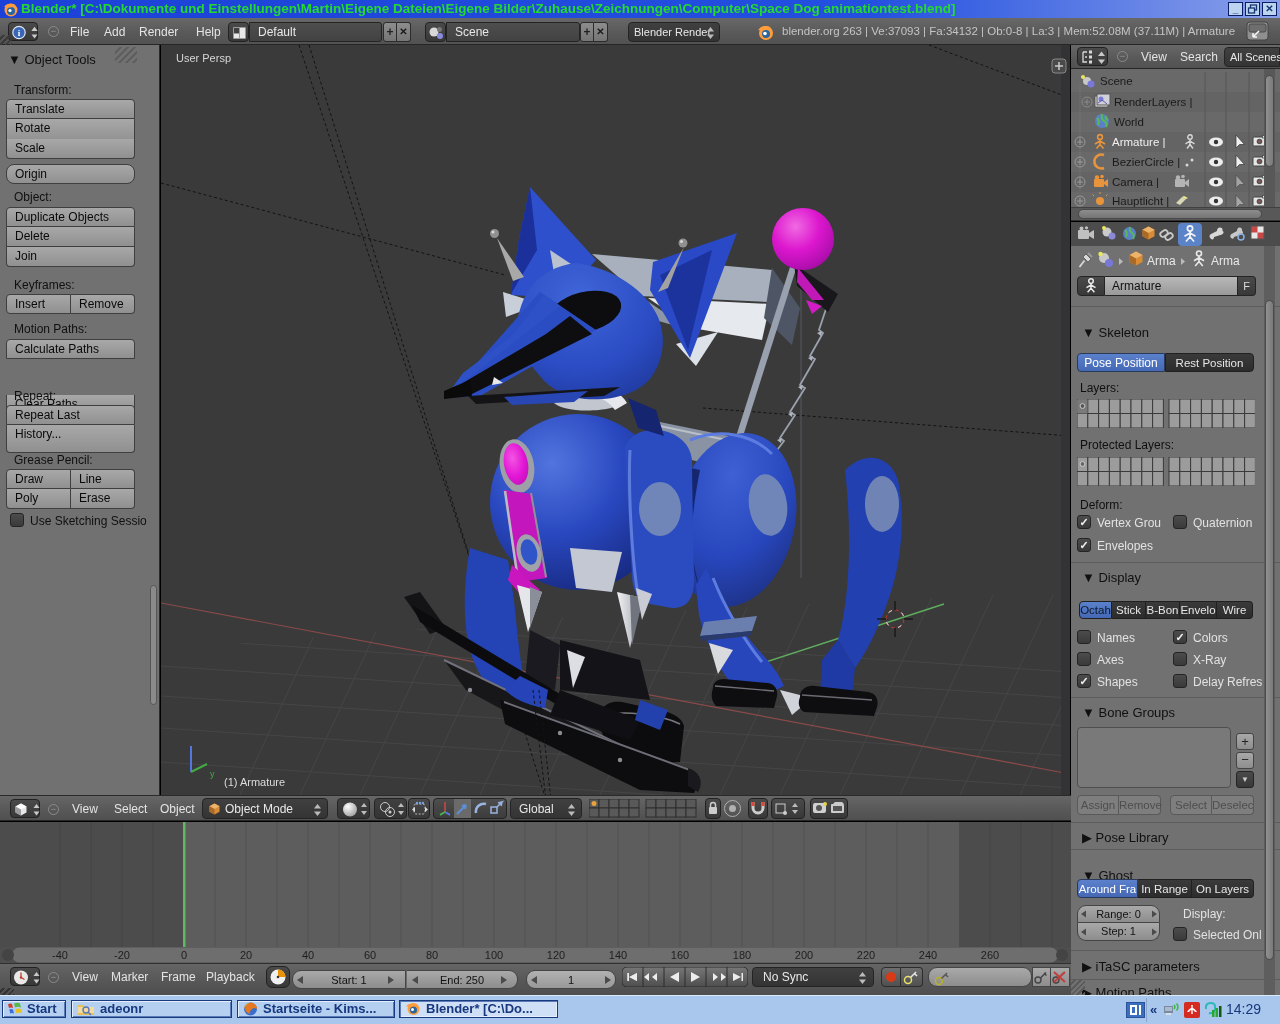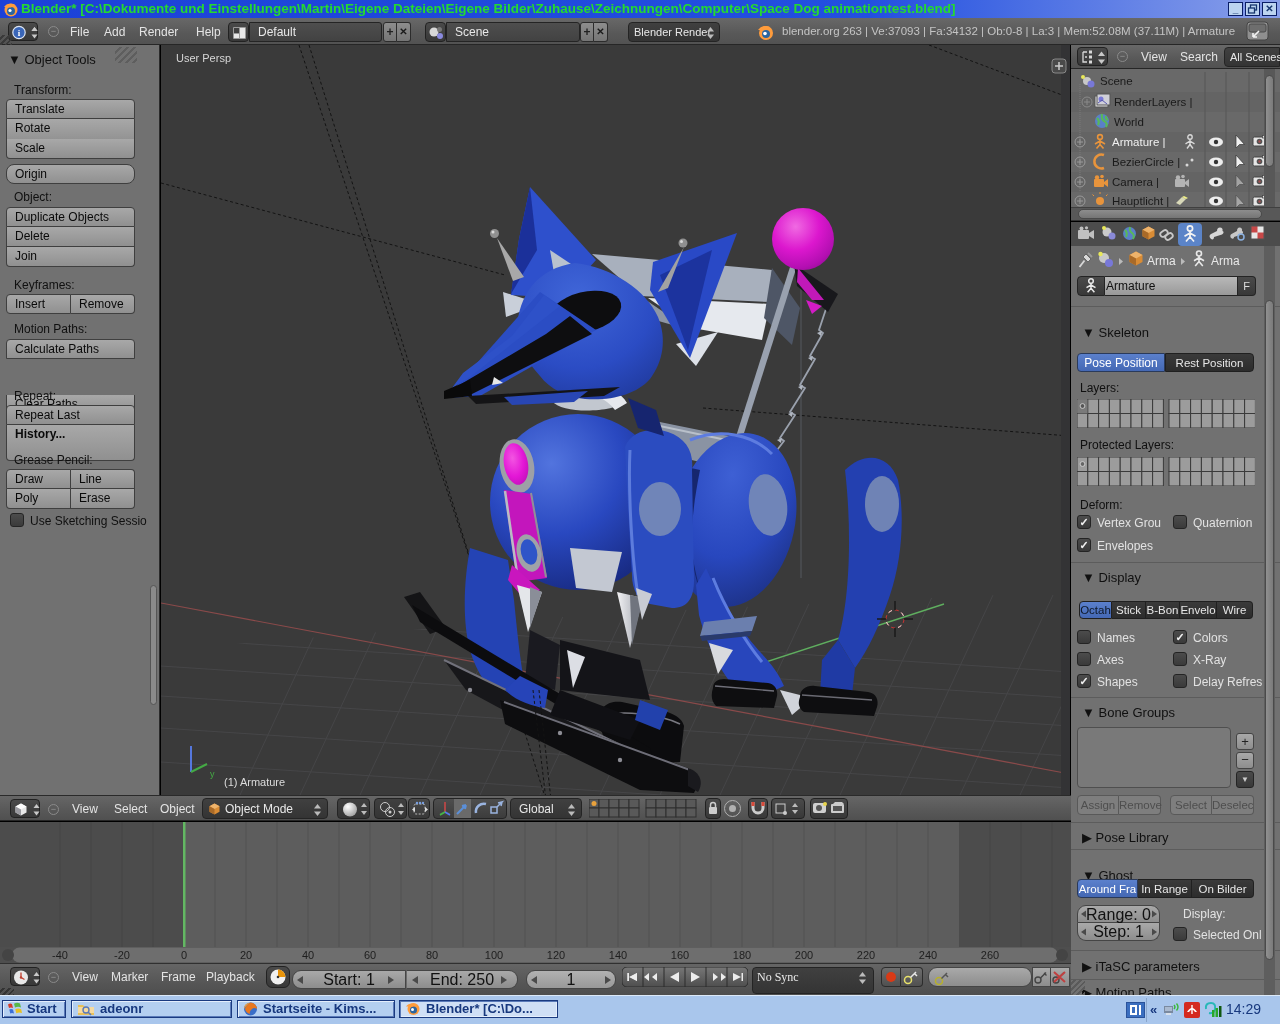--- a/index.html
+++ b/index.html
@@ -25,21 +25,21 @@
 .rleft{border-radius:4px 0 0 4px;}
 .rright{border-radius:0 4px 4px 0;}
 .chk{width:14px;height:14px;background:linear-gradient(#4c4c4c,#3a3a3a);border:1px solid #242424;border-radius:3px;color:#f0f0f0;font-size:11px;line-height:12px;text-align:center;font-weight:bold;}
 
 #outliner{left:1071px;top:45px;width:209px;height:162px;background:#696969;}
 #hscroll{left:1071px;top:207px;width:209px;height:14px;background:#585858;border-top:1px solid #404040;border-bottom:1px solid #333;}
 #ptabs{left:1071px;top:222px;width:209px;height:24px;background:#4c4c4c;border-bottom:1px solid #2e2e2e;}
 #props{left:1071px;top:246px;width:209px;height:749px;background:#717171;}
 .wlab{color:#e2e2e2;font-size:12px;white-space:nowrap;}
 .sep{height:1px;background:#5c5c5c;}
-.pill{background:linear-gradient(#a9a9a9,#8d8d8d);border:1px solid #454545;border-radius:9px;color:#111;font-size:16px;text-align:center;}
+.pill{background:linear-gradient(#a9a9a9,#8d8d8d);border:1px solid #454545;border-radius:9px;color:#111;font-size:11px;text-align:center;}
 .seg{font-size:11.5px;text-align:center;color:#e6e6e6;background:linear-gradient(#3a3a3a,#2c2c2c);border:1px solid #202020;overflow:hidden;white-space:nowrap;}
 .segblue{background:linear-gradient(#5b80cc,#4468b4);color:#0e1828;}
 
 #v3dhead{left:0;top:795px;width:1071px;height:26px;background:linear-gradient(#666,#585858 60%,#505050);border-top:1px solid #2a2a2a;border-bottom:1px solid #262626;}
 #timeline{left:0;top:822px;width:1071px;height:125px;background:#5d5d5d;}
 #numstrip{left:0;top:947px;width:1071px;height:16px;background:#4e4e4e;}
 #tlhead{left:0;top:963px;width:1071px;height:32px;background:linear-gradient(#656565,#565656 60%,#4e4e4e);border-top:1px solid #303030;}
 
 #taskbar{left:0;top:995px;width:1280px;height:29px;background:#a9c6ec;border-top:1px solid #dce9f8;}
 .tbtn{top:1000px;height:18px;line-height:16px;background:#b4cff0;border:1px solid #1a3a80;box-shadow:inset 1px 1px 0 #e4eefc,inset -1px -1px 0 #5a7ab8;color:#17387e;font-weight:bold;font-size:13px;white-space:nowrap;overflow:hidden;}
@@ -124,21 +124,21 @@
 <div class="abs btn" style="left:6px;top:227px;width:129px;height:20px;border-top:none;">Delete</div>
 <div class="abs btn rbot" style="left:6px;top:247px;width:129px;height:20px;border-top:none;">Join</div>
 <div class="abs blab" style="left:14px;top:278px;">Keyframes:</div>
 <div class="abs btn rleft" style="left:6px;top:294px;width:65px;height:20px;">Insert</div>
 <div class="abs btn rright" style="left:71px;top:294px;width:64px;height:20px;border-left:none;">Remove</div>
 <div class="abs blab" style="left:14px;top:322px;">Motion Paths:</div>
 <div class="abs btn rtop" style="left:6px;top:339px;width:129px;height:20px;">Calculate Paths</div>
 <div class="abs btn rbot" style="left:6px;top:359px;width:129px;height:20px;border-top:none;margin-top:36px;">Clear Paths</div>
 <div class="abs blab" style="left:14px;top:389px;">Repeat:</div>
 <div class="abs btn rtop" style="left:6px;top:405px;width:129px;height:20px;">Repeat Last</div>
-<div class="abs btn rbot" style="left:6px;top:425px;width:129px;height:36px;border-top:none;font-weight:bold;">History...</div>
+<div class="abs btn rbot" style="left:6px;top:425px;width:129px;height:28px;border-top:none;">History...</div>
 <div class="abs blab" style="left:14px;top:453px;">Grease Pencil:</div>
 <div class="abs btn" style="left:6px;top:469px;width:65px;height:20px;border-radius:4px 0 0 0;">Draw</div>
 <div class="abs btn" style="left:71px;top:469px;width:64px;height:20px;border-left:none;border-radius:0 4px 0 0;">Line</div>
 <div class="abs btn" style="left:6px;top:489px;width:65px;height:20px;border-top:none;border-radius:0 0 0 4px;">Poly</div>
 <div class="abs btn" style="left:71px;top:489px;width:64px;height:20px;border-left:none;border-top:none;border-radius:0 0 4px 0;">Erase</div>
 <div class="abs chk" style="left:10px;top:513px;"></div>
 <div class="abs blab" style="left:30px;top:514px;">Use Sketching Sessio</div>
 <div class="abs" style="left:150px;top:585px;width:7px;height:120px;background:#8a8a8a;border-radius:4px;border:1px solid #555;"></div>
 
 <div class="abs" id="viewport" style="left:161px;top:45px;width:909px;height:750px;background:#3a3a3a;">
@@ -600,21 +600,21 @@
     </g>
 <text x="140" y="17" font-size="12" fill="#e8e8e8" font-family="Liberation Sans">Arma</text>
 </svg>
 
 <div class="abs" style="left:1077px;top:276px;width:28px;height:20px;background:linear-gradient(#4a4a4a,#383838);border:1px solid #242424;border-radius:4px 0 0 4px;"><svg width="26" height="18">
       <g transform="translate(6,1)" stroke="#e8e8e8" stroke-width="1.5" fill="none">
         <circle cx="7" cy="3" r="2.3"></circle>
         <path d="M7,5.3 v5 M7,7 l-4.5,2.7 M7,7 l4.5,2.7 M7,10.3 l-3.4,4 M7,10.3 l3.4,4"></path>
       </g>
     </svg></div>
-<div class="abs" style="left:1105px;top:276px;width:133px;height:20px;background:linear-gradient(#b8b8b8,#999);border:1px solid #242424;border-left:none;color:#111;font-size:12px;line-height:18px;padding-left:1px;">Armature</div>
+<div class="abs" style="left:1105px;top:276px;width:133px;height:20px;background:linear-gradient(#b8b8b8,#999);border:1px solid #242424;border-left:none;color:#111;font-size:12px;line-height:18px;padding-left:7px;">Armature</div>
 <div class="abs" style="left:1238px;top:276px;width:18px;height:20px;background:linear-gradient(#4a4a4a,#383838);border:1px solid #242424;border-left:none;border-radius:0 4px 4px 0;color:#ddd;font-size:11px;line-height:18px;text-align:center;">F</div>
 <div class="abs sep" style="left:1071px;top:306px;width:209px;"></div>
 
 <div class="abs blab" style="left:1082px;top:325px;font-size:13px;">▼ Skeleton</div>
 <div class="abs" style="left:1077px;top:353px;width:88px;height:19px;background:linear-gradient(#5b80cc,#4468b4);border:1px solid #2a3a5a;border-radius:4px 0 0 4px;color:#fff;font-size:12px;text-align:center;line-height:18px;">Pose Position</div>
 <div class="abs seg" style="left:1165px;top:353px;width:89px;height:19px;line-height:18px;border-radius:0 4px 4px 0;">Rest Position</div>
 <div class="abs blab" style="left:1080px;top:381px;">Layers:</div>
 <svg class="abs" style="left:1077px;top:399px;" width="178" height="29">
 <g fill="#9c9c9c" stroke="#3a3a3a">
       <g>
@@ -736,21 +736,21 @@
 <div class="abs" style="left:1077px;top:795px;width:42px;height:20px;background:#7e7e7e;border:1px solid #595959;border-radius:4px 0 0 4px;color:#4e4e4e;font-size:11.5px;line-height:18px;text-align:center;">Assign</div>
 <div class="abs" style="left:1119px;top:795px;width:42px;height:20px;background:#7e7e7e;border:1px solid #595959;border-left:none;border-radius:0 4px 4px 0;color:#4e4e4e;font-size:11.5px;line-height:18px;text-align:center;">Remove</div>
 <div class="abs" style="left:1170px;top:795px;width:42px;height:20px;background:#7e7e7e;border:1px solid #595959;border-radius:4px 0 0 4px;color:#4e4e4e;font-size:11.5px;line-height:18px;text-align:center;">Select</div>
 <div class="abs" style="left:1212px;top:795px;width:42px;height:20px;background:#7e7e7e;border:1px solid #595959;border-left:none;border-radius:0 4px 4px 0;color:#4e4e4e;font-size:11.5px;line-height:18px;text-align:center;">Deselec</div>
 <div class="abs sep" style="left:1071px;top:822px;width:209px;"></div>
 <div class="abs blab" style="left:1082px;top:830px;font-size:13px;">▶ Pose Library</div>
 <div class="abs sep" style="left:1071px;top:849px;width:209px;"></div>
 <div class="abs blab" style="left:1082px;top:856px;font-size:13px;margin-top:12px;">▼ Ghost</div>
 <div class="abs" style="left:1077px;top:879px;width:61px;height:19px;background:linear-gradient(#5b80cc,#4468b4);border:1px solid #2a3a5a;border-radius:4px 0 0 4px;color:#fff;font-size:11.5px;text-align:center;line-height:18px;">Around Fra</div>
 <div class="abs seg" style="left:1138px;top:879px;width:54px;height:19px;line-height:18px;border-left:none;">In Range</div>
-<div class="abs seg" style="left:1192px;top:879px;width:62px;height:19px;line-height:18px;border-left:none;border-radius:0 4px 4px 0;">On Bilder</div>
+<div class="abs seg" style="left:1192px;top:879px;width:62px;height:19px;line-height:18px;border-left:none;border-radius:0 4px 4px 0;">On Layers</div>
 <div class="abs pill" style="left:1077px;top:905px;width:83px;height:18px;line-height:17px;border-radius:9px 9px 0 0;">Range: 0</div>
 <div class="abs pill" style="left:1077px;top:923px;width:83px;height:18px;line-height:17px;border-top:none;border-radius:0 0 9px 9px;">Step: 1</div>
 <svg class="abs" style="left:1081px;top:909px;" width="76" height="29">
     <g fill="#4a4a4a">
       <path d="M0,5 l5,-3.5 v7z"></path>
       <path d="M76,5 l-5,-3.5 v7z"></path>
       <path d="M0,23 l5,-3.5 v7z"></path>
       <path d="M76,23 l-5,-3.5 v7z"></path>
     </g>
   </svg>
@@ -1004,21 +1004,21 @@
 <g fill="#ececec">
         <path d="M6,6 v8 l-0,0z M7,6 v8 h-1.5v-8z M15,10 l-7,0 7,-4z M15,14 l-7,-4 7,0z"></path>
         <path d="M5.5,6 h1.5 v8 h-1.5z M15,6 l-8,4 8,4z"></path>
 <path d="M27,6 l-5,4 5,4z M35,6 l-5,4 5,4z"></path>
 <path d="M57,5 l-9,5 9,5z"></path>
 <path d="M69,5 l9,5 -9,5z"></path>
 <path d="M91,6 l5,4 -5,4z M99,6 l5,4 -5,4z"></path>
 <path d="M111,6 l8,4 -8,4z M119.5,6 h1.5 v8 h-1.5z"></path>
       </g>
 </svg></div>
-<div class="abs ddark" style="left:752px;top:967px;width:122px;height:27px;line-height:19px;padding-left:4px;font-family:Liberation Serif, serif;">No Sync<svg width="9" height="14" style="position:absolute;right:6px;top:3px;">
+<div class="abs ddark" style="left:752px;top:967px;width:122px;height:20px;line-height:19px;padding-left:10px;">No Sync<svg width="9" height="14" style="position:absolute;right:6px;top:3px;">
       <path d="M1,5.5 l3.5,-4.5 3.5,4.5z" fill="#bbb"></path>
       <path d="M1,8.5 l3.5,4.5 3.5,-4.5z" fill="#bbb"></path>
     </svg></div>
 <div class="abs" style="left:881px;top:967px;width:20px;height:20px;background:linear-gradient(#6e6e6e,#505050);border:1px solid #2c2c2c;border-radius:4px 0 0 4px;">
     <div style="position:absolute;left:4px;top:4px;width:10px;height:10px;border-radius:50%;background:#d93a16;"></div>
   </div>
 <div class="abs" style="left:901px;top:967px;width:22px;height:20px;background:linear-gradient(#6e6e6e,#505050);border:1px solid #2c2c2c;border-left:none;border-radius:0 4px 4px 0;"><svg width="20" height="18">
       <circle cx="7" cy="12" r="3.5" fill="none" stroke="#e8e16a" stroke-width="1.5"></circle>
       <path d="M9.5,9.5 L15,4 M13,5 l3,3" stroke="#e8e8e8" stroke-width="1.5"></path>
     </svg></div>

